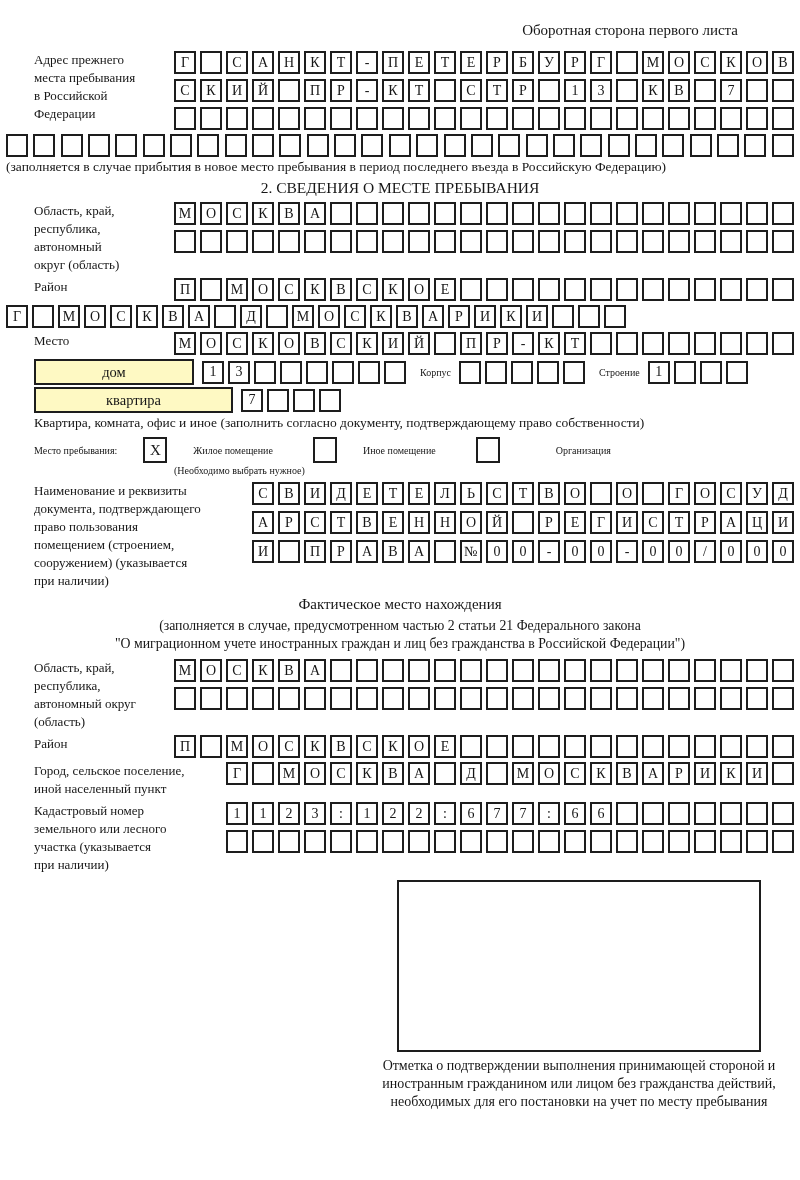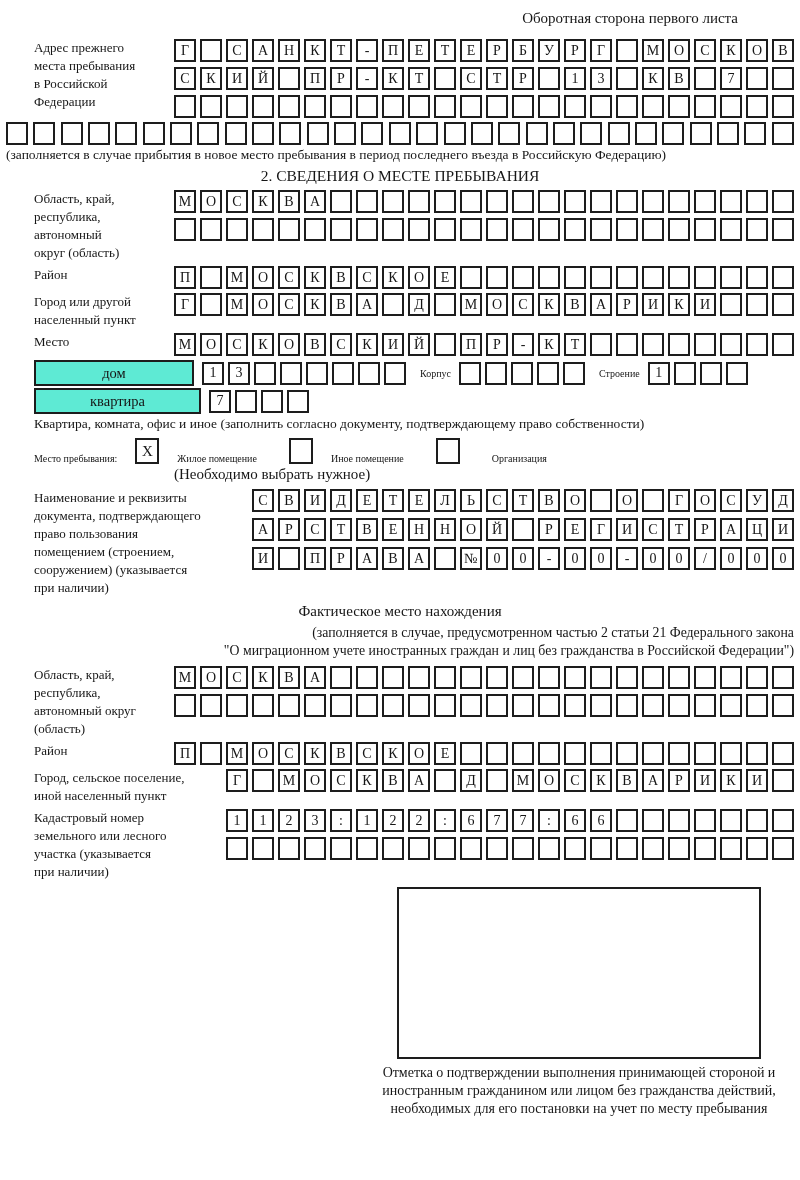--- a/index.html
+++ b/index.html
@@ -3,21 +3,21 @@
 <meta charset="utf-8">
 <style>
   html,body { margin:0; padding:0; background:#ffffff; }
   body {
     width:800px; height:1180px; overflow:hidden;
     font-family:"Liberation Serif","DejaVu Serif",serif;
     color:#161616;
   }
   .page { box-sizing:border-box; width:800px; height:1180px; padding:10px 6px 0 6px; }
 
-  .corner-note { text-align:right; padding-right:56px; font-size:15px; margin-bottom:12px; }
+  .corner-note { text-align:right; padding-right:56px; font-size:15px; margin-bottom:12px;margin-top:12px; }
 
   .frow { display:flex; align-items:flex-start; margin-bottom:4px; }
   .label { flex:1 1 auto; font-size:13px; line-height:18px; white-space:pre-line; padding-left:28px; }
 
   .grid { display:flex; gap:4px; flex:0 0 auto; }
   .grid-col { display:flex; flex-direction:column; gap:5px; flex:0 0 auto; margin-left:auto; }
   .cell {
     box-sizing:border-box; flex:0 0 auto;
     width:22px; height:23px; border:2px solid #1d1d1d;
     display:inline-flex; align-items:center; justify-content:center;
@@ -26,33 +26,33 @@
   .fullgrid { display:flex; justify-content:space-between; width:100%; margin-bottom:2px; }
   .fullgrid .cell { margin:0; }
 
   .note { font-size:13.5px; line-height:16px; }
   .note-center { text-align:left; }
   .note-left { padding-left:28px; margin:2px 0 4px 0; }
 
   .sect-title { text-align:center; font-weight:normal; font-size:15.5px; margin:4px 0 5px 0; }
 
   .boxfield { box-sizing:border-box; border:2px solid #1d1d1d; height:26px; display:inline-flex;
-              align-items:center; justify-content:center; font-size:14.5px; flex:0 0 auto; background:#5eead4; }
+              align-items:center; justify-content:center; font-size:14.5px; flex:0 0 auto; background:#fef9c3; }
   .inline-row { display:flex; align-items:center; margin-bottom:2px; }
   .inline-row .grid { margin-left:8px; }
   .ir-label { font-size:10px; }
 
   .chk { box-sizing:border-box; width:24px; height:26px; border:2px solid #1d1d1d; display:inline-flex;
          align-items:center; justify-content:center; font-size:15px; flex:0 0 auto; background:#fff; }
 
-  .stay-row { display:flex; align-items:flex-end; gap:18px; padding-left:28px; margin:6px 0 2px 0; }
-  .choose-note { padding-left:168px; font-size:15px; margin-bottom:6px; }
+  .stay-row { display:flex; align-items:center; gap:26px; padding-left:28px; margin:6px 0 2px 0; }
+  .choose-note { padding-left:168px; font-size:10px; margin-bottom:6px; }
 
   .actual-head { text-align:center; font-weight:normal; font-size:15px; margin:6px 0 4px 0; }
-  .actual-sub { text-align:right; font-size:13.8px; line-height:18px; margin-bottom:6px; }
+  .actual-sub { text-align:center; font-size:13.8px; line-height:18px; margin-bottom:6px; }
 
   .stamp-wrap { width:402px; margin-left:auto; margin-right:14px; margin-top:6px;
                 display:flex; flex-direction:column; align-items:center; }
   .stamp-box { box-sizing:border-box; width:364px; height:172px; border:2px solid #1d1d1d; background:#fff; }
   .stamp-note { margin-top:5px; text-align:center; font-size:14px; line-height:18px; }
 </style>
 </head>
 <body>
 
 <div class="page">
@@ -265,22 +265,20 @@
         <span class="cell"></span>
         <span class="cell"></span>
         <span class="cell"></span>
         <span class="cell"></span>
         <span class="cell"></span>
         <span class="cell"></span>
       </div>
   </div>
 
   <div class="frow">
-    <div class="label">Город или другой
-населенный пункт</div>
     <div class="grid">
         <span class="cell">Г</span>
         <span class="cell"></span>
         <span class="cell">М</span>
         <span class="cell">О</span>
         <span class="cell">С</span>
         <span class="cell">К</span>
         <span class="cell">В</span>
         <span class="cell">А</span>
         <span class="cell"></span>
@@ -355,38 +353,38 @@
     <span class="ir-label" style="margin:0 8px 0 14px;">Строение</span>
     <span class="grid" style="margin-left:0;">
         <span class="cell">1</span>
         <span class="cell"></span>
         <span class="cell"></span>
         <span class="cell"></span>
       </span>
   </div>
 
   <div class="inline-row" style="margin-left:28px;">
-    <span class="boxfield" style="width:167px;">квартира</span>
+    <span class="boxfield" style="width:199px;">квартира</span>
     <span class="grid">
         <span class="cell">7</span>
         <span class="cell"></span>
         <span class="cell"></span>
         <span class="cell"></span>
       </span>
   </div>
   <div class="note note-left">Квартира, комната, офис и иное (заполнить согласно документу, подтверждающему право собственности)</div>
 
   <div class="stay-row">
     <span class="ir-label">Место пребывания:</span>
     <span class="chk">X</span>
     <span class="ir-label">Жилое помещение</span>
     <span class="chk" style="margin-left:14px;"></span>
     <span class="ir-label">Иное помещение</span>
     <span class="chk" style="margin-left:14px;"></span>
-    <span class="ir-label" style="margin-left:14px;">Организация</span>
+    <span class="ir-label" style="margin-left:30px;">Организация</span>
   </div>
   <div class="choose-note">(Необходимо выбрать нужное)</div>
 
   <div class="frow">
     <div class="label">Наименование и реквизиты
 документа, подтверждающего
 право пользования
 помещением (строением,
 сооружением) (указывается
 при наличии)</div>

